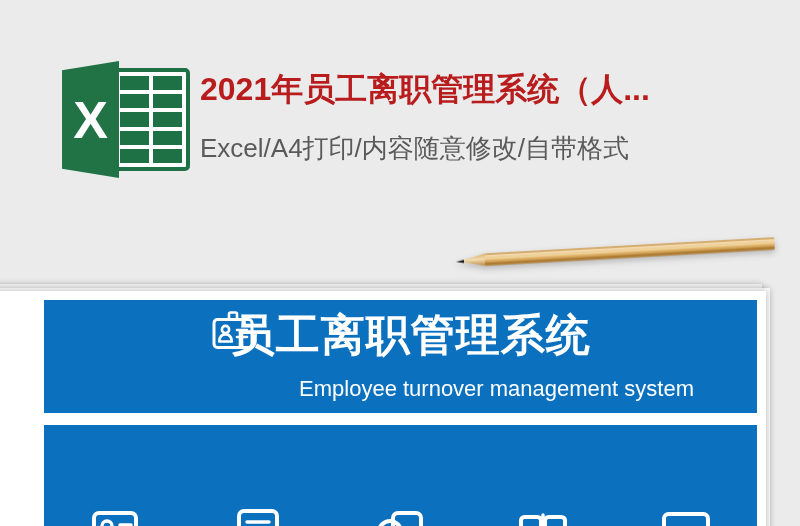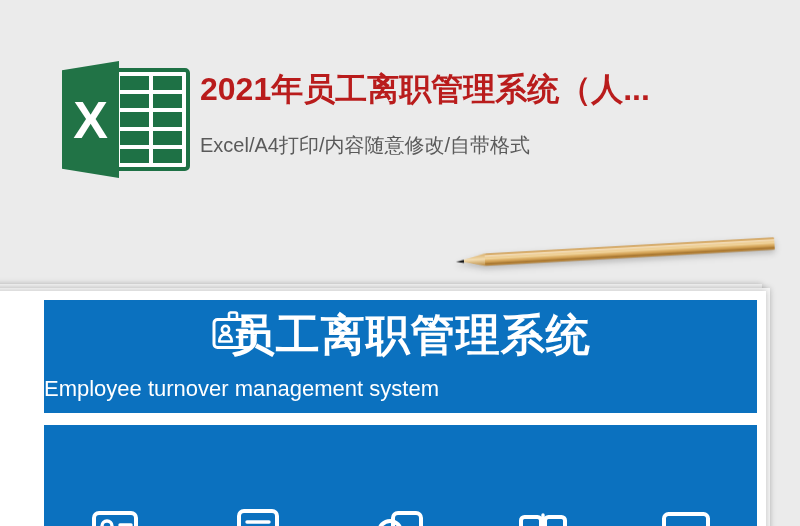--- a/index.html
+++ b/index.html
@@ -91,21 +91,21 @@
     font-weight: bold;
     color: #b91c1c;
     letter-spacing: 0px;
     white-space: nowrap;
     line-height: 1.2;
   }
   #header-subtitle {
     position: absolute;
     left: 200px;
     top: 133px;
-    font-size: 20px;
+    font-size: 26px;
     color: #5a5a5a;
     white-space: nowrap;
     line-height: 1.2;
   }
 
   
   #pencil {
     position: absolute;
     left: 455px;
     top: 252px;
@@ -175,21 +175,21 @@
     font-weight: bold;
     color: #ffffff;
     letter-spacing: 1px;
     line-height: 1.05;
   }
   #banner-sub {
     position: absolute;
     left: 0;
     top: 76px;
     width: 650px;
-    text-align: left;
+    text-align: right;
     font-size: 22px;
     color: #ffffff;
     white-space: nowrap;
   }
 
   
   #banner-icons-block {
     position: absolute;
     left: 44px;
     top: 425px;

